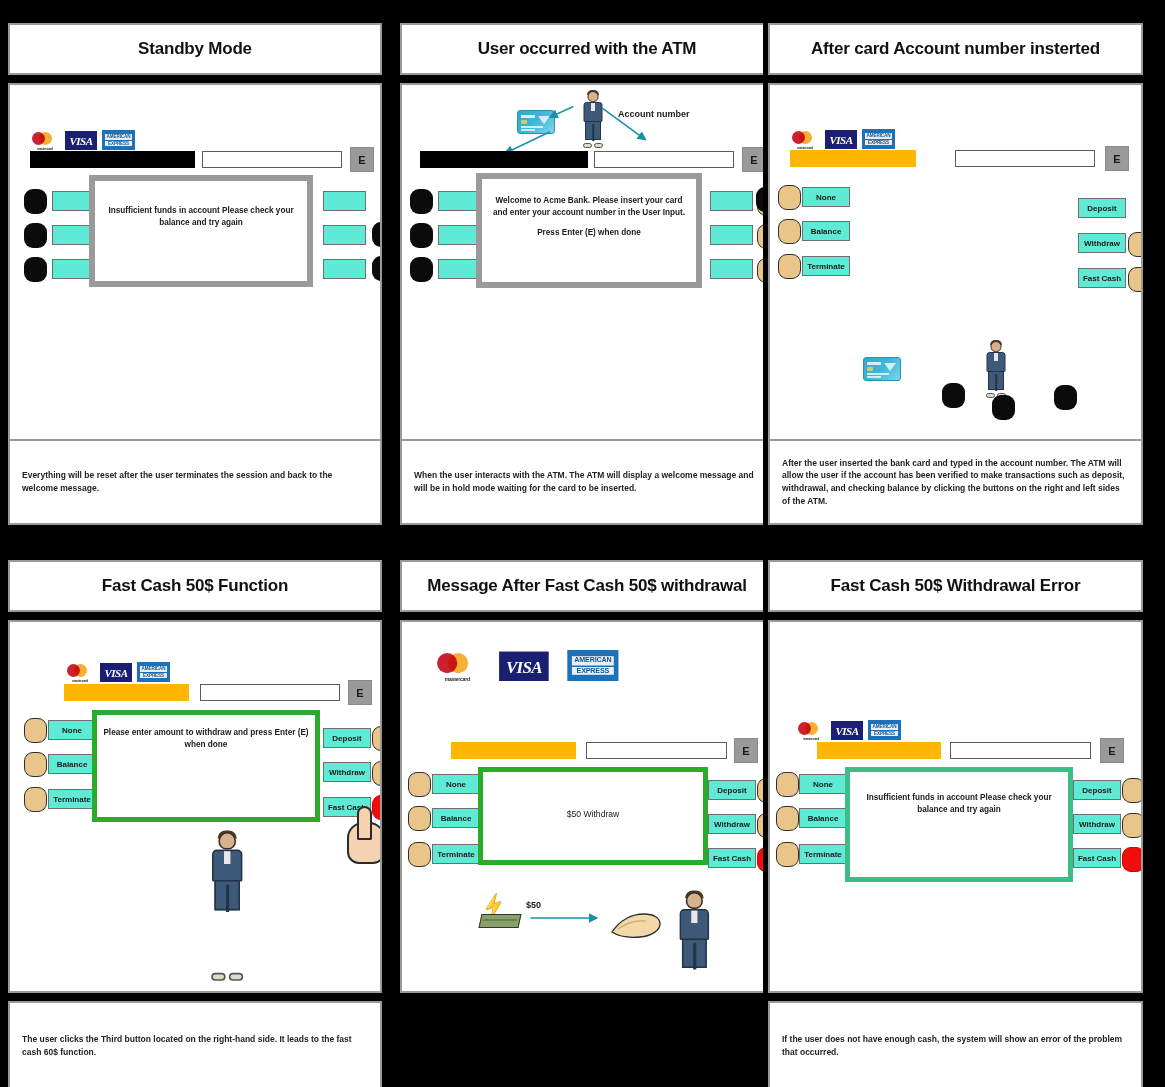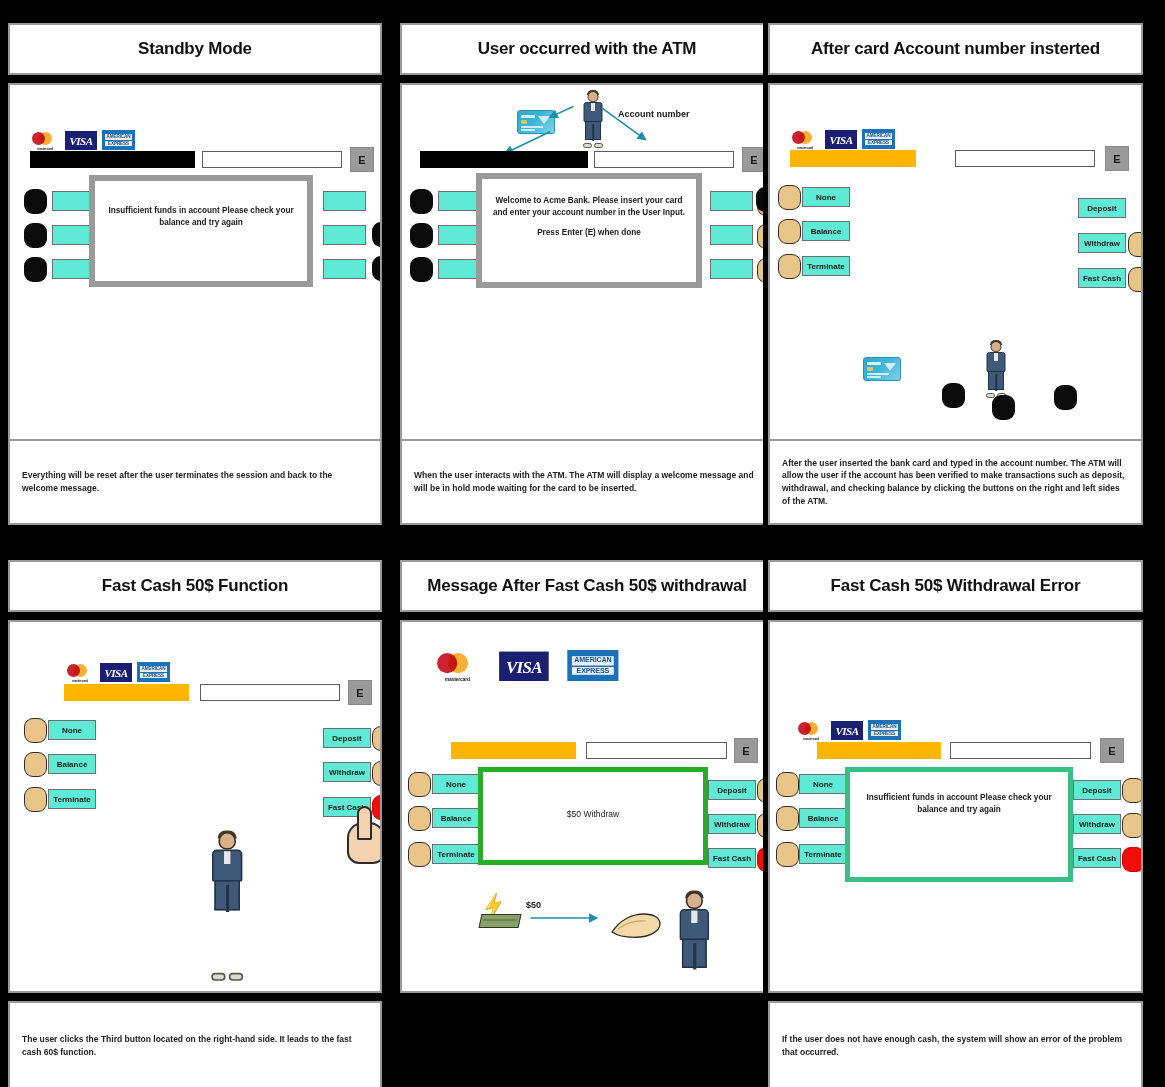--- a/index.html
+++ b/index.html
@@ -411,20 +411,23 @@
           <div class="uinput" style="left:190px; top:62px; width:140px;"></div>
           <div class="ekey" style="left:338px; top:58px;">E</div>
 
           <div class="rbtn tan" style="left:14px; top:96px;"></div>
           <div class="keylabel" style="left:38px; top:98px; width:48px;">None</div>
           <div class="rbtn tan" style="left:14px; top:130px;"></div>
           <div class="keylabel" style="left:38px; top:132px; width:48px;">Balance</div>
           <div class="rbtn tan" style="left:14px; top:165px;"></div>
           <div class="keylabel" style="left:38px; top:167px; width:48px;">Terminate</div>
 
+          <div class="screen green" style="left:82px; top:88px; width:228px; height:112px;">
+            <div class="msg" style="top:12px;">Please enter amount to withdraw and press Enter (E) when done</div>
+          </div>
 
           <div class="keylabel" style="left:313px; top:106px; width:48px;">Deposit</div>
           <div class="rbtn tan" style="left:362px; top:104px;"></div>
           <div class="keylabel" style="left:313px; top:140px; width:48px;">Withdraw</div>
           <div class="rbtn tan" style="left:362px; top:139px;"></div>
           <div class="keylabel" style="left:313px; top:175px; width:48px;">Fast Cash</div>
           <div class="rbtn red" style="left:362px; top:173px;"></div>
 
           <div class="hand" style="left:335px; top:184px;">
             <div class="palm"></div>

